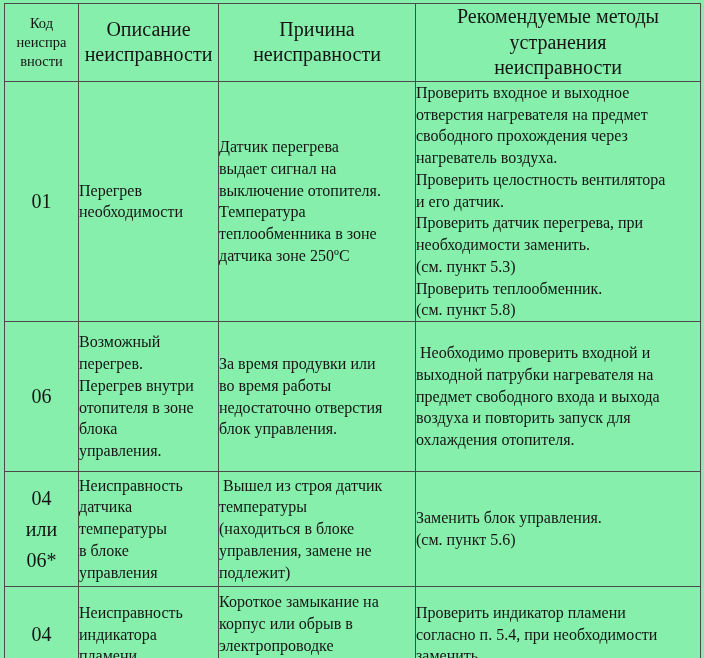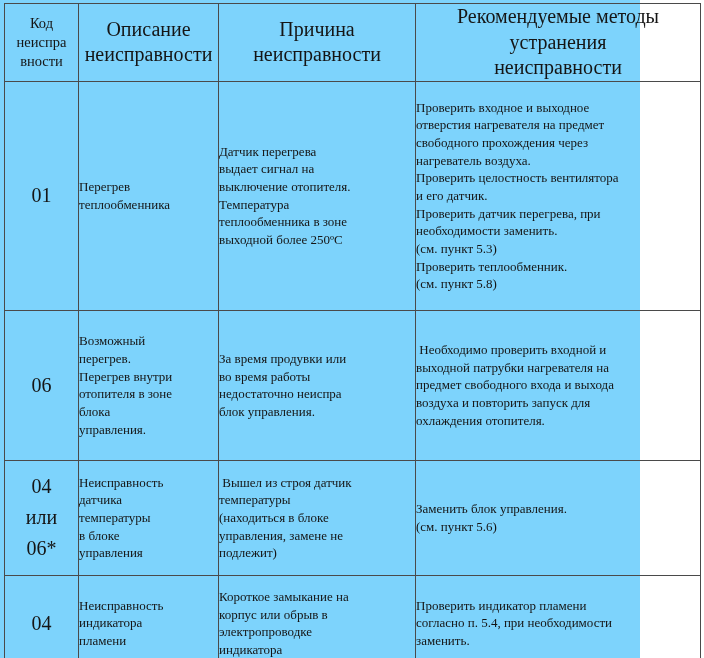--- a/index.html
+++ b/index.html
@@ -9,23 +9,23 @@
   }
   body {
     width: 704px;
     height: 658px;
     overflow: hidden;
     font-family: "Liberation Serif", "DejaVu Serif", serif;
     color: #151515;
   }
   .page {
     position: relative;
-    width: 640px;
+    width: 704px;
     height: 658px;
-    background: #7dd3fc;
+    background: #86efac;
     box-sizing: border-box;
   }
   table.fault-table {
     position: absolute;
     left: 4px;
     top: 3px;
     width: 696px;
     border-collapse: collapse;
     table-layout: fixed;
   }
@@ -51,21 +51,21 @@
   }
   th.h-code { font-size: 14.5px; line-height: 1.32; padding-left: 2px; padding-right: 2px; }
   th.h-fix  { padding-left: 8px; padding-right: 8px; }
 
   td.code-cell {
     text-align: center;
     font-size: 20px;
     line-height: 1.55;
   }
   td.text-cell {
-    font-size: 13px;
+    font-size: 16px;
     line-height: 1.36;
     padding: 4px 6px 4px 9px;
     text-align: left;
     font-family: Liberation Serif, serif;
   }
   td.desc-cell  { padding-left: 11px; }
   td.cause-cell { padding-left: 11px; }
   td.fix-cell   { padding-left: 11px; padding-right: 6px; }
 
   
@@ -120,31 +120,31 @@
     <tbody>
       <tr class="row-01">
         <td class="code-cell">
             <span class="cell-lines">
               <span class="ln">01</span>
             </span>
           </td>
         <td class="text-cell desc-cell">
             <span class="cell-lines">
               <span class="ln">Перегрев</span>
-              <span class="ln">теплообменника</span>
+              <span class="ln">необходимости</span>
             </span>
           </td>
         <td class="text-cell cause-cell">
             <span class="cell-lines">
               <span class="ln">Датчик перегрева</span>
               <span class="ln">выдает сигнал на</span>
               <span class="ln">выключение отопителя.</span>
               <span class="ln">Температура</span>
               <span class="ln">теплообменника в зоне</span>
-              <span class="ln">выходной более 250ºC</span>
+              <span class="ln">датчика зоне 250ºC</span>
             </span>
           </td>
         <td class="text-cell fix-cell">
             <span class="cell-lines">
               <span class="ln">Проверить входное и выходное</span>
               <span class="ln">отверстия нагревателя на предмет</span>
               <span class="ln">свободного прохождения через</span>
               <span class="ln">нагреватель воздуха.</span>
               <span class="ln">Проверить целостность вентилятора</span>
               <span class="ln">и его датчик.</span>
@@ -169,21 +169,21 @@
               <span class="ln">Перегрев внутри</span>
               <span class="ln">отопителя в зоне</span>
               <span class="ln">блока</span>
               <span class="ln">управления.</span>
             </span>
           </td>
         <td class="text-cell cause-cell">
             <span class="cell-lines">
               <span class="ln">За время продувки или</span>
               <span class="ln">во время работы</span>
-              <span class="ln">недостаточно неиспра</span>
+              <span class="ln">недостаточно отверстия</span>
               <span class="ln">блок управления.</span>
             </span>
           </td>
         <td class="text-cell fix-cell">
             <span class="cell-lines">
               <span class="ln"> Необходимо проверить входной и</span>
               <span class="ln">выходной патрубки нагревателя на</span>
               <span class="ln">предмет свободного входа и выхода</span>
               <span class="ln">воздуха и повторить запуск для</span>
               <span class="ln">охлаждения отопителя.</span>

